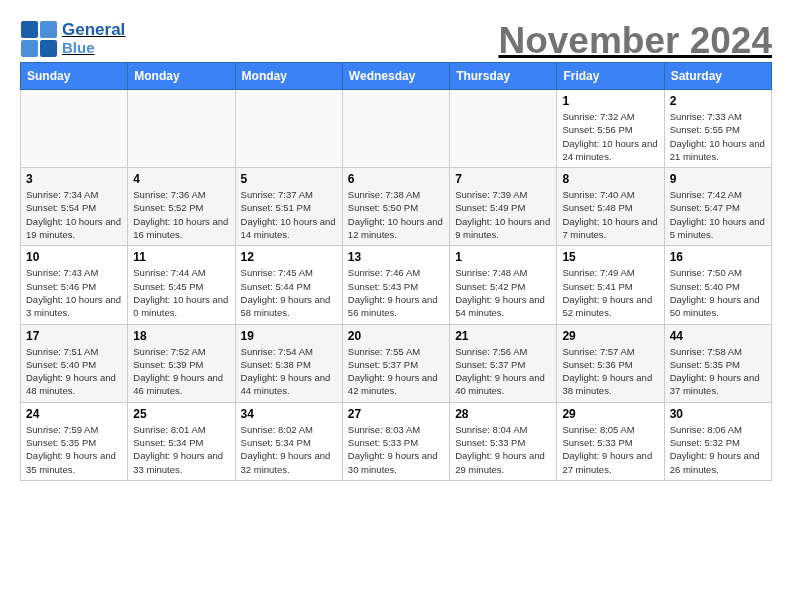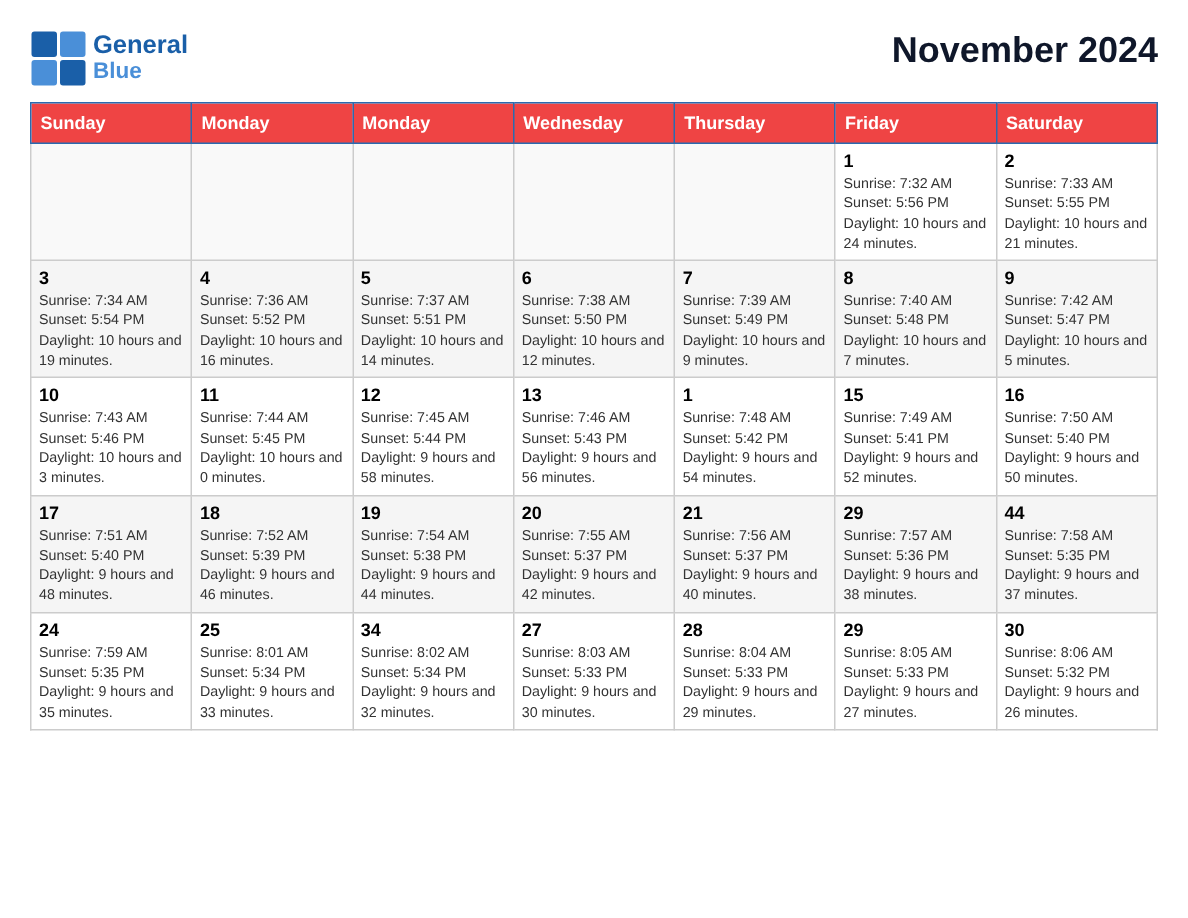--- a/index.html
+++ b/index.html
@@ -7,45 +7,45 @@
       font-family: Arial, sans-serif;
       background: #fff;
       width: 792px;
       min-height: 612px;
       padding: 20px;
     }
     .header {
       display: flex;
       justify-content: space-between;
       align-items: flex-start;
-      margin-bottom: 10px;
+      text-decoration: underline;
     }
     .logo {
       display: flex;
       align-items: center;
     }
     .title-block {
       text-align: right;
     }
     .month-title {
-      font-size: 24px;
+      font-size: 37px;
       font-weight: bold;
-      color: #0f172a;
+      color: #737373;
     }
     .location {
       font-size: 16px;
       color: #555;
     }
     .calendar {
       width: 100%;
       border-collapse: collapse;
       font-size: 10.5px;
     }
     .calendar th {
-      background-color: #ef4444;
+      background-color: #3b82f6;
       color: white;
       text-align: left;
       padding: 6px 6px;
       font-size: 12px;
       font-weight: bold;
       border: 1px solid #2a6aaf;
     }
     .calendar td {
       border: 1px solid #ccc;
       vertical-align: top;

